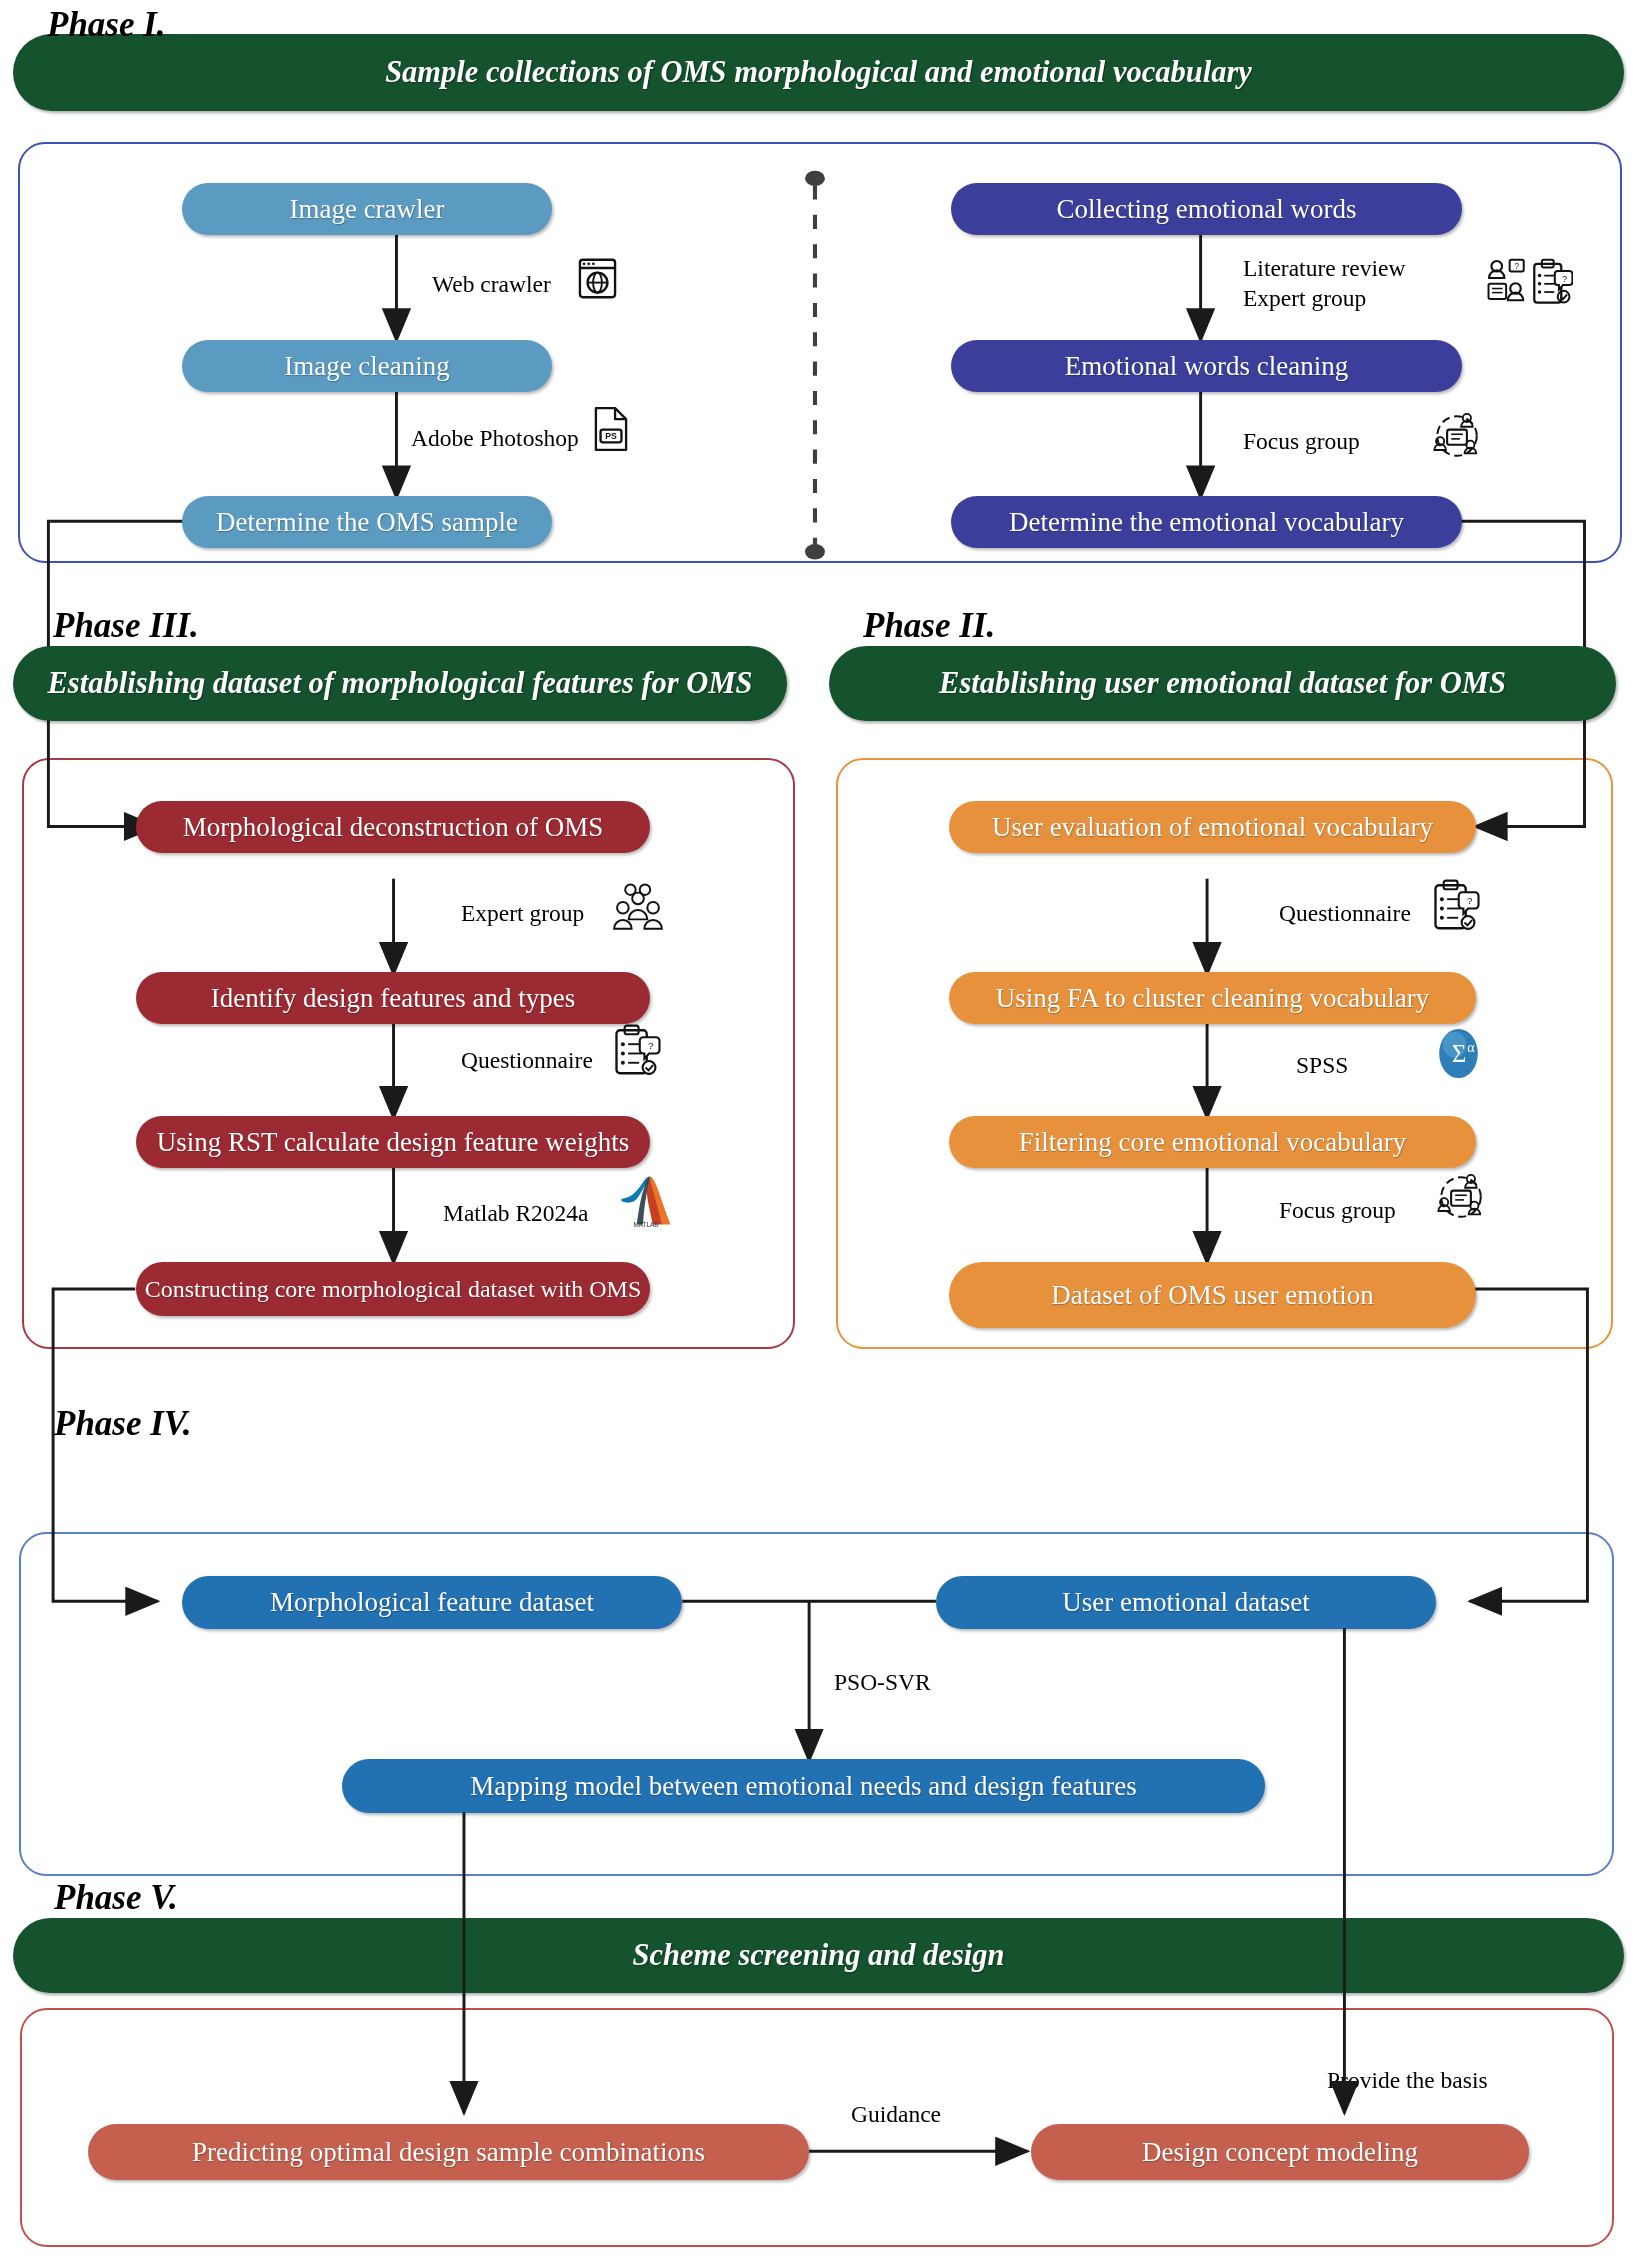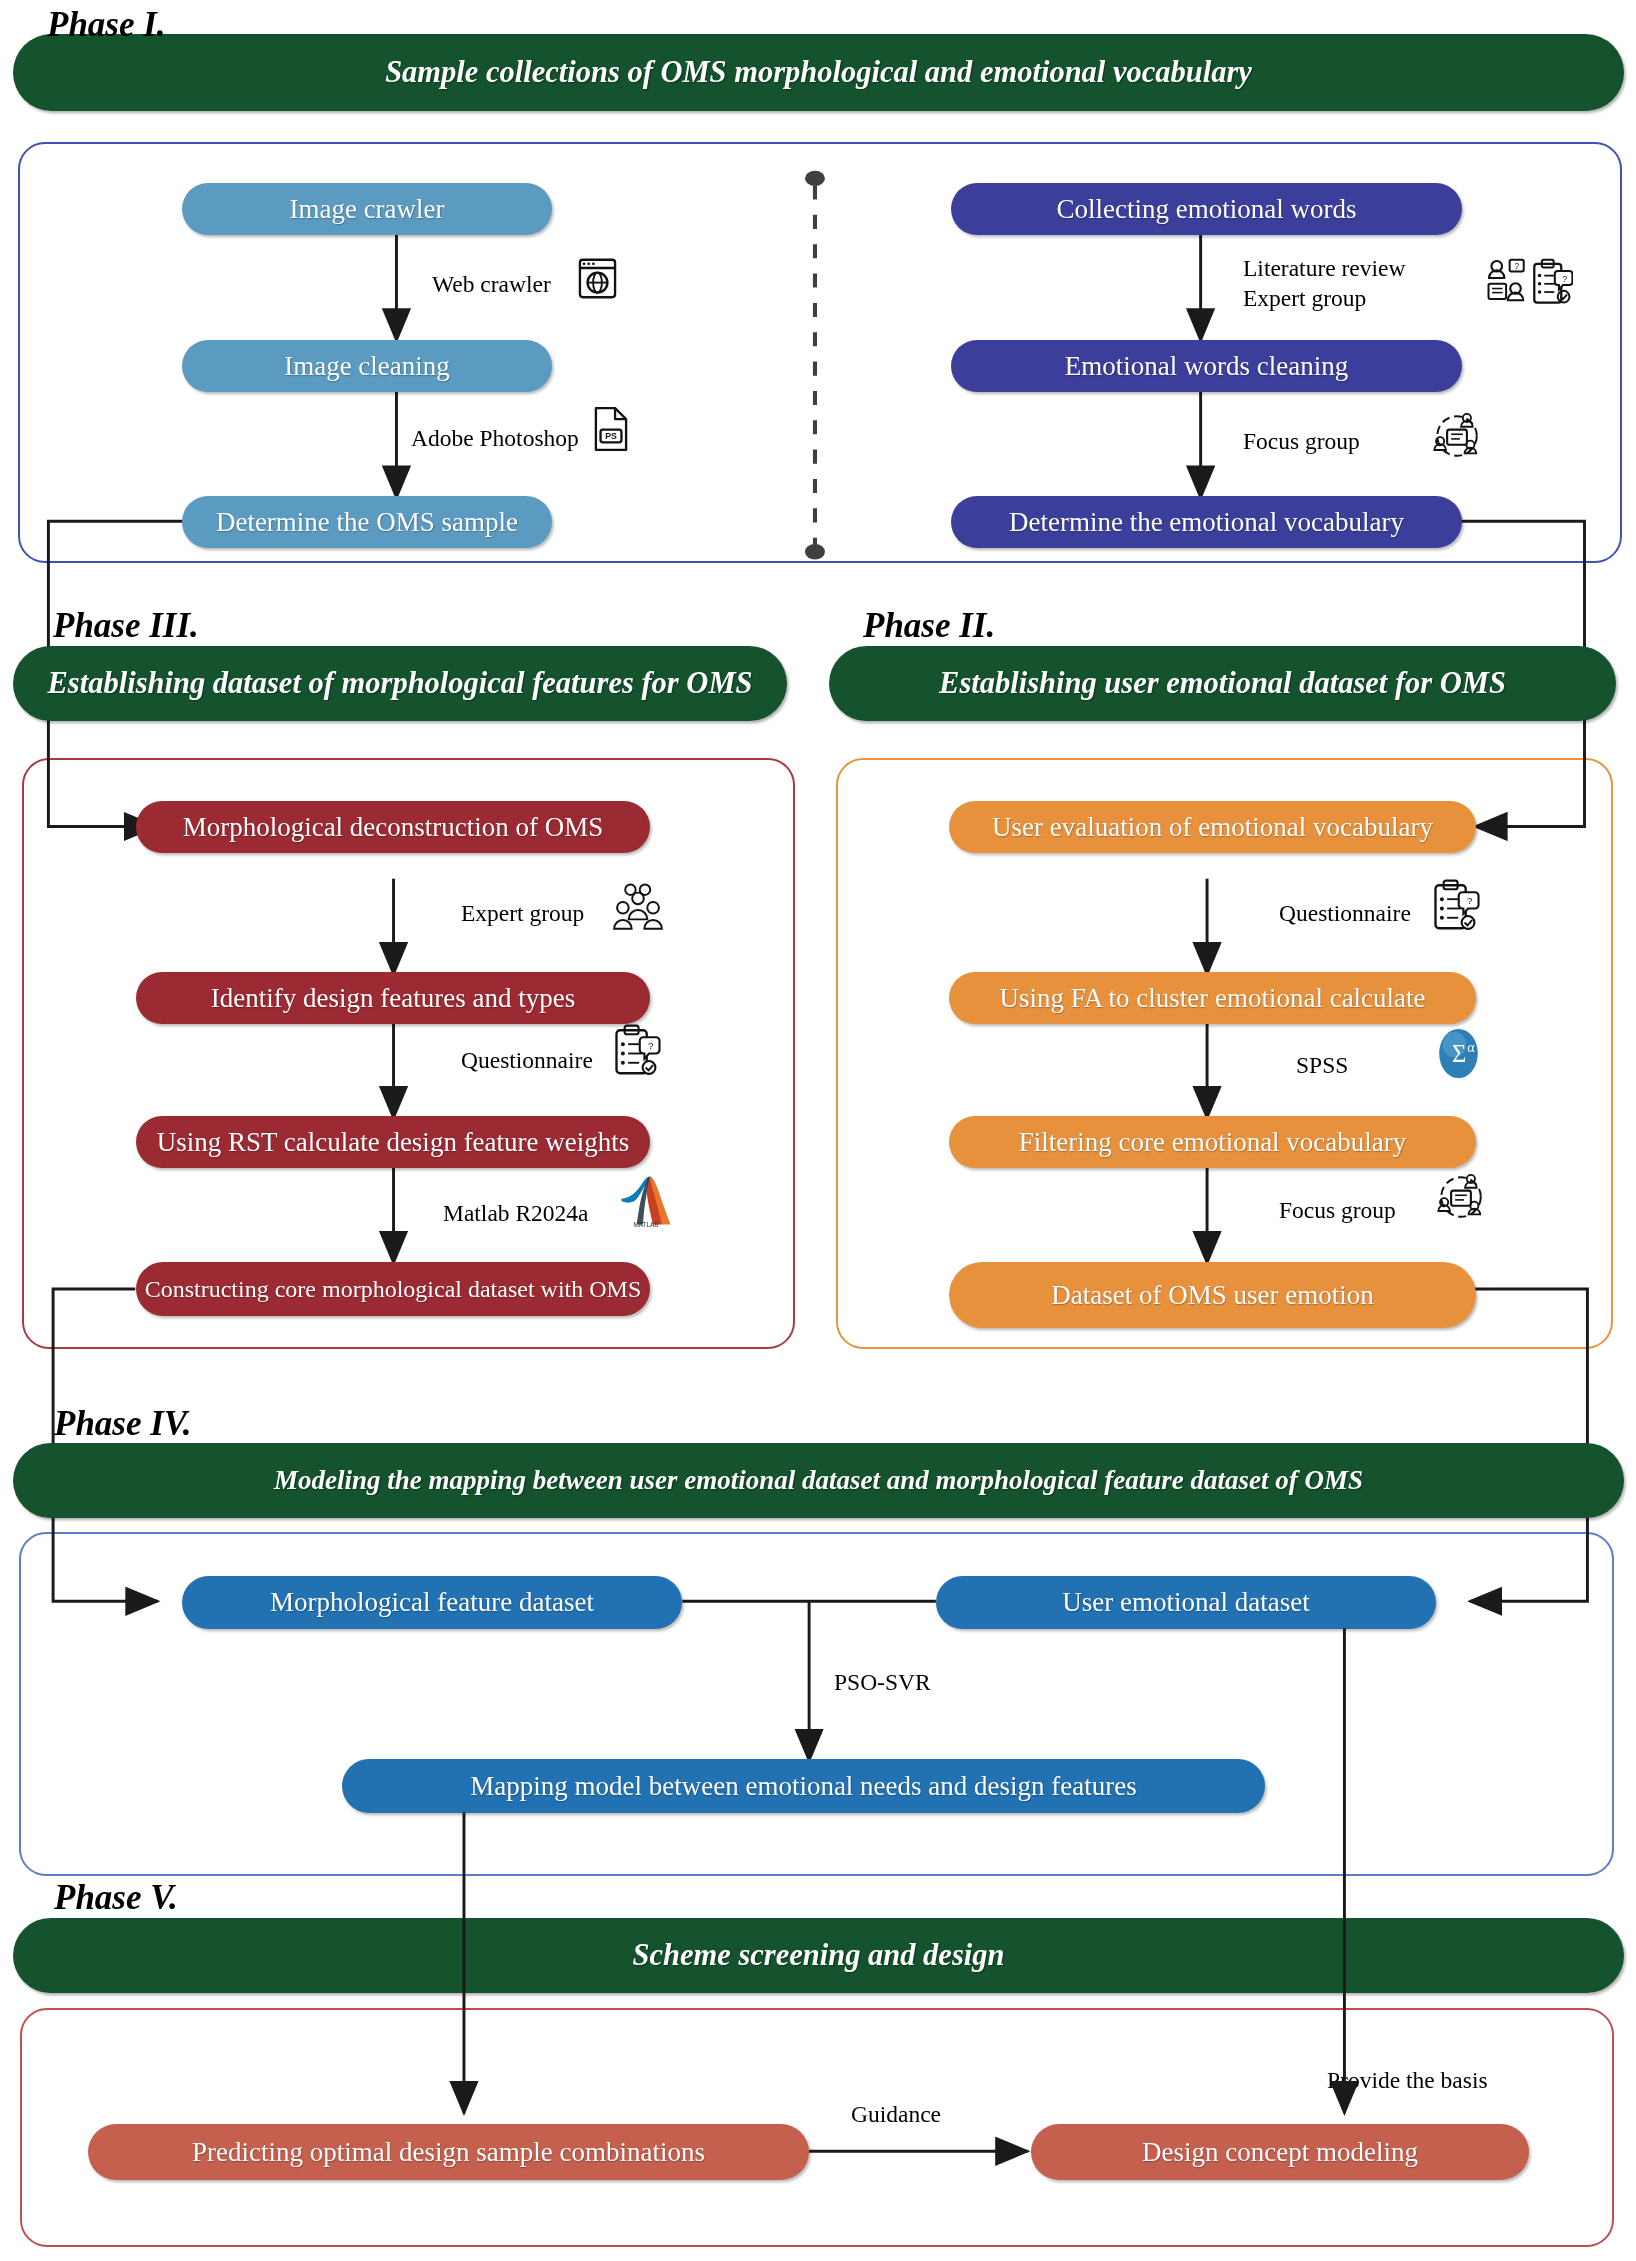--- a/index.html
+++ b/index.html
@@ -254,21 +254,21 @@
 
   <div class="phase-label" style="left:863px;top:606px;">Phase II.</div>
   <div class="banner" style="left:829px;top:646px;width:787px;height:75px;">
     <span>Establishing user emotional dataset for OMS</span>
   </div>
 
   <div class="pill" style="left:949px;top:801px;width:527px;height:52px;background:#E8913C;">
     <span>User evaluation of emotional vocabulary</span>
   </div>
   <div class="pill" style="left:949px;top:972px;width:527px;height:52px;background:#E8913C;">
-    <span>Using FA to cluster emotional calculate</span>
+    <span>Using FA to cluster cleaning vocabulary</span>
   </div>
   <div class="pill" style="left:949px;top:1116px;width:527px;height:52px;background:#E8913C;">
     <span>Filtering core emotional vocabulary</span>
   </div>
   <div class="pill" style="left:949px;top:1262px;width:527px;height:66px;background:#E8913C;">
     <span>Dataset of OMS user emotion</span>
   </div>
 
   <div class="edge-label" style="left:1279px;top:899px;">Questionnaire</div>
   <div class="ico" style="left:1432px;top:878px;">
@@ -308,23 +308,20 @@
       <circle cx="60" cy="12" r="7" fill="none" stroke="#111" stroke-width="3.2"></circle>
       <path d="M50,27 a10,10 0 0 1 20,0 z" fill="none" stroke="#111" stroke-width="3.2"></path>
       <circle cx="14" cy="52" r="7" fill="none" stroke="#111" stroke-width="3.2"></circle>
       <path d="M4,67 a10,10 0 0 1 20,0 z" fill="none" stroke="#111" stroke-width="3.2"></path>
       <circle cx="66" cy="58" r="7" fill="none" stroke="#111" stroke-width="3.2"></circle>
       <path d="M56,73 a10,10 0 0 1 20,0 z" fill="none" stroke="#111" stroke-width="3.2"></path>
     </svg>
   </div>
 
   <div class="phase-label" style="left:54px;top:1404px;">Phase IV.</div>
-  <div class="banner" style="left:13px;top:1443px;width:1611px;height:75px;">
-    <span style="font-size:27px;">Modeling the mapping between user emotional dataset and morphological feature dataset of OMS</span>
-  </div>
 
   <div class="pill" style="left:182px;top:1576px;width:500px;height:53px;background:#2271B3;">
     <span>Morphological feature dataset</span>
   </div>
   <div class="pill" style="left:936px;top:1576px;width:500px;height:53px;background:#2271B3;">
     <span>User emotional dataset</span>
   </div>
   <div class="pill" style="left:342px;top:1759px;width:923px;height:54px;background:#2271B3;">
     <span>Mapping model between emotional needs and  design features</span>
   </div>

